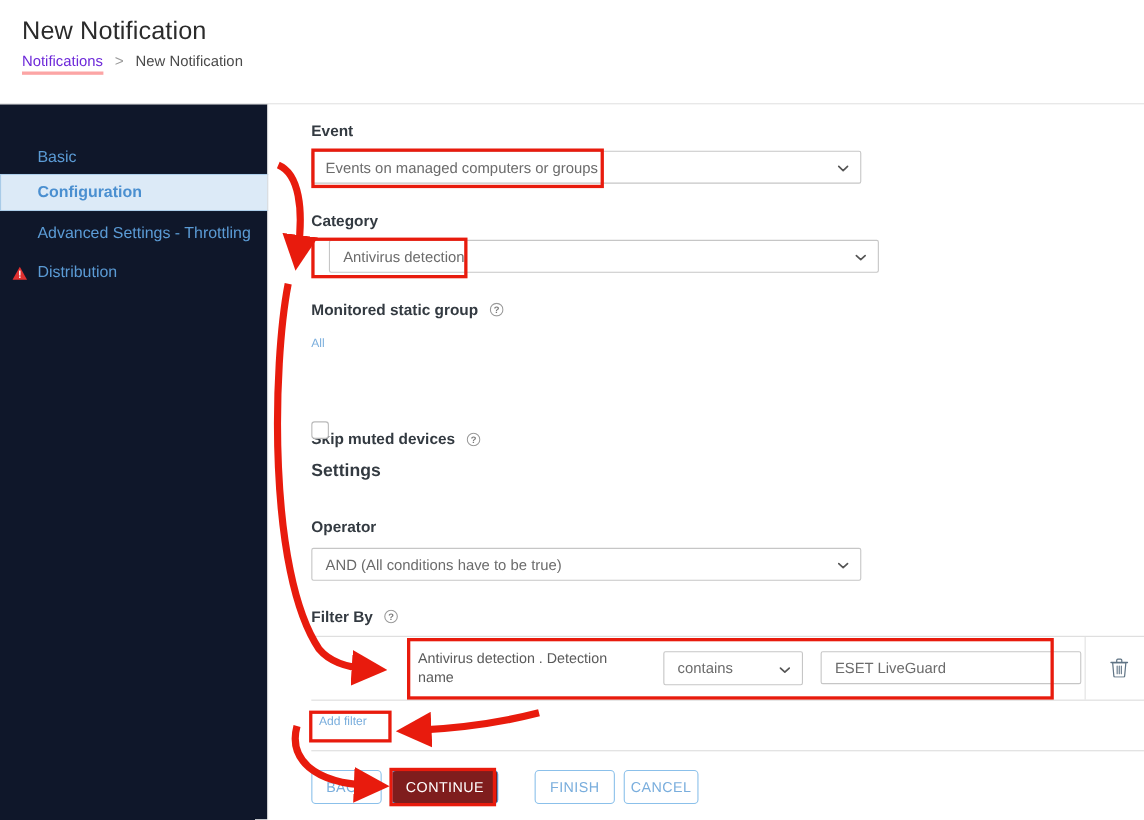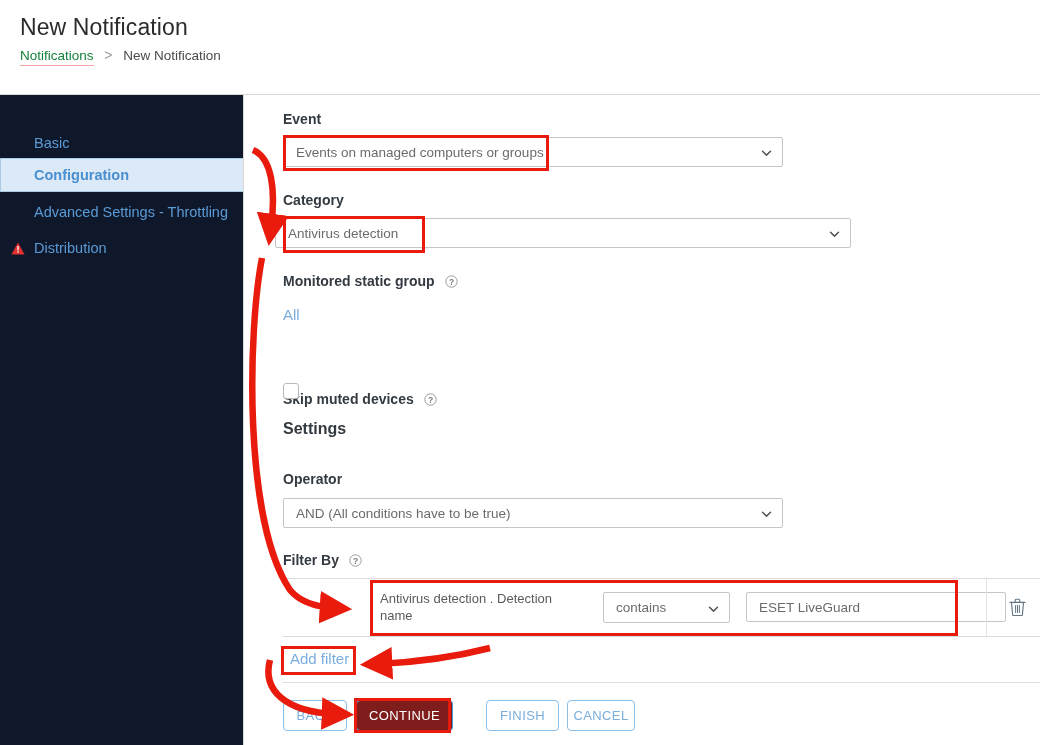--- a/index.html
+++ b/index.html
@@ -11,21 +11,21 @@
   }
   #app { position: relative; width: 1040px; height: 745px; background:#fff; }
 
   
   .header { position:absolute; left:0; top:0; width:1040px; height:94px; background:#fff; }
   .page-title {
     position:absolute; left:20px; top:14px;
     font-size:23px; color:#2b2b2b; font-weight:400; letter-spacing:.1px;
   }
   .breadcrumb { position:absolute; left:20px; top:47px; font-size:13.5px; color:#4a4a4a; }
-  .bc-link { color:#15803d; text-decoration:none; border-bottom:1px solid #fca5a5; padding-bottom:2px;margin-top:28px; }
+  .bc-link { color:#6d28d9; text-decoration:none; border-bottom:3px solid #fca5a5; padding-bottom:2px;margin-top:28px; }
   .bc-sep { display:inline-block; margin:0 7px; color:#9a9a9a; font-size:14px; }
   .bc-cur { color:#4a4a4a; }
   .header-rule { position:absolute; left:0; top:94px; width:1040px; height:1px; background:#d9d9d9; }
 
   
   .sidebar { position:absolute; left:0; top:95px; width:243px; height:650px; background:#0f172a; }
   .sidebar-rule { position:absolute; left:243px; top:95px; width:1px; height:650px; background:#d9d9d9; }
   .nav-item {
     position:absolute; left:0; width:243px; height:32px;
     display:flex; align-items:center; font-size:14.5px; color:#5b9bd5; cursor:pointer;
@@ -58,21 +58,21 @@
   }
   .txtin {
     position:absolute; height:30px; background:#fff;
     border:1px solid #c6c6c6; border-radius:2px;
     font-size:13.5px; color:#6b6b6b;
     display:flex; align-items:center; padding-left:12px;
   }
 
   .help-icon { display:inline-block; width:13px; height:13px; vertical-align:-2px; margin-left:6px; }
 
-  .link { position:absolute; font-size:15px; color:#7aaedd; cursor:pointer; }
+  .link { position:absolute; font-size:11px; color:#7aaedd; cursor:pointer; }
 
   .chkbox {
     position:absolute; width:16px; height:16px;
     border:1px solid #b9b9b9; border-radius:3px; background:#fff; cursor:pointer;
   }
 
   
   .ftable { position:absolute; left:39px; top:483px; width:757px; }
   .ftable-top { position:absolute; left:0; top:0; width:757px; height:1px; background:#dcdcdc; }
   .frow { position:absolute; left:0; top:1px; width:757px; height:57px; }
@@ -147,21 +147,21 @@
     <div class="sel" style="left:39px; top:42px; width:500px;">
       <span>Events on managed computers or groups</span>
       <span class="caret">
         <svg width="11" height="11" viewBox="0 0 11 11">
             <path d="M1.5 3.8 L5.5 7.6 L9.5 3.8" stroke="#555" stroke-width="1.5" fill="none" stroke-linecap="round" stroke-linejoin="round"></path>
           </svg>
       </span>
     </div>
 
     <div class="fld-label" style="left:39px; top:97px;">Category</div>
-    <div class="sel" style="left:31px; top:123px; width:576px;">
+    <div class="sel" style="left:55px; top:123px; width:500px;">
       <span>Antivirus detection</span>
       <span class="caret">
         <svg width="11" height="11" viewBox="0 0 11 11">
             <path d="M1.5 3.8 L5.5 7.6 L9.5 3.8" stroke="#555" stroke-width="1.5" fill="none" stroke-linecap="round" stroke-linejoin="round"></path>
           </svg>
       </span>
     </div>
 
     <div class="fld-label" style="left:39px; top:178px;">
       <span>Monitored static group</span>
@@ -215,21 +215,21 @@
 
         <div class="sel" style="left:320px; top:13px; width:127px; height:31px;">
           <span>contains</span>
           <span class="caret">
             <svg width="11" height="11" viewBox="0 0 11 11">
                 <path d="M1.5 3.8 L5.5 7.6 L9.5 3.8" stroke="#555" stroke-width="1.5" fill="none" stroke-linecap="round" stroke-linejoin="round"></path>
               </svg>
           </span>
         </div>
 
-        <div class="txtin" style="left:463px; top:13px; width:260px;">
+        <div class="txtin" style="left:463px; top:13px; width:237px;">
           <span>ESET LiveGuard</span>
         </div>
 
         <div class="fdivider"></div>
         <div class="ftrash">
           <svg width="17" height="18" viewBox="0 0 17 18">
             <path d="M2.5 4.5 h12 l-1.1 12.2 a1 1 0 0 1 -1 0.9 h-7.8 a1 1 0 0 1 -1 -0.9 Z" fill="none" stroke="#5f7384" stroke-width="1.1"></path>
             <path d="M1 4.3 h15" stroke="#5f7384" stroke-width="1.2" stroke-linecap="round"></path>
             <path d="M6.2 4.2 v-2 a1 1 0 0 1 1 -1 h2.6 a1 1 0 0 1 1 1 v2" fill="none" stroke="#5f7384" stroke-width="1.1"></path>
             <path d="M6.6 7.5 v7 M8.5 7.5 v7 M10.4 7.5 v7" stroke="#5f7384" stroke-width="1" stroke-linecap="round"></path>

